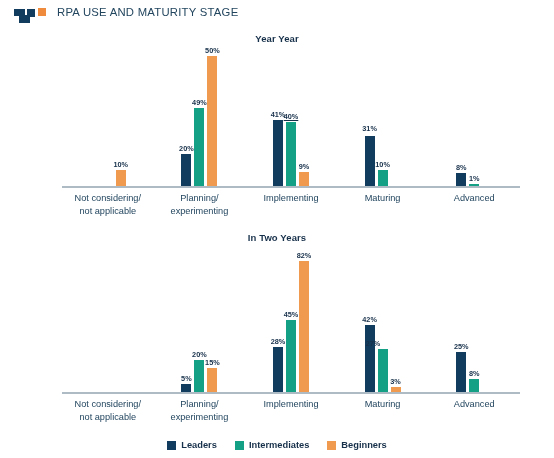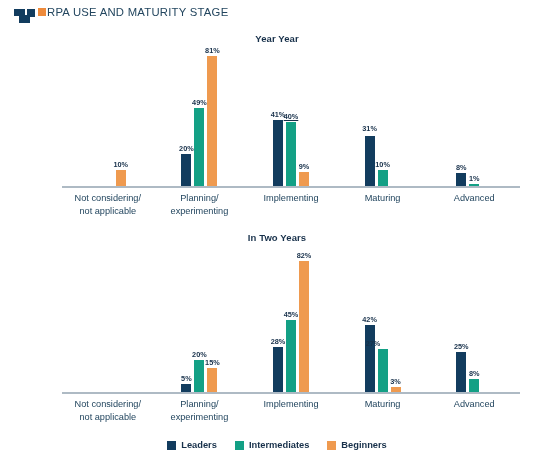--- a/index.html
+++ b/index.html
@@ -33,21 +33,21 @@
     background: #123c5e;
   }
   .logo-sq.a { left: 0px;  top: 3px;  width: 11px; height: 7px; }
   .logo-sq.b { left: 5px;  top: 9px;  width: 10px; height: 8px; }
   .logo-sq.c { left: 13px; top: 3px;  width: 8px;  height: 8px; }
   .logo-sq.d { left: 13px; top: 9px;  width: 3px;  height: 8px; }
   .logo-sq.orange { background: #ee8b3c; left: 24px; top: 2px; width: 8px; height: 8px; }
 
   .header-title {
     position: absolute;
-    left: 47px;
+    left: 57px;
     top: 6px;
     font-size: 11.3px;
     letter-spacing: 0.25px;
     color: #23465f;
     font-weight: 400;
     white-space: nowrap;
   }
 
   
   .panel {
@@ -147,21 +147,21 @@
       <div class="bar-label" style="left: 107.8px; top: 160px; width: 26px;">10%</div>
       <div class="cat-label" style="left: 52.8px; top: 192px; width: 110px;">
         <div>Not considering/</div>
         <div>not applicable</div>
       </div>
       <div class="bar leaders" title="Leaders — Planning/ experimenting: 20%" style="left: 181.4px; top: 154px; width: 10px; height: 32px; position: absolute;"></div>
       <div class="bar-label" style="left: 173.4px; top: 144px; width: 26px;">20%</div>
       <div class="bar intermediates" title="Intermediates — Planning/ experimenting: 49%" style="left: 194.4px; top: 107.6px; width: 10px; height: 78.4px; position: absolute;"></div>
       <div class="bar-label" style="left: 186.4px; top: 97.6px; width: 26px;">49%</div>
       <div class="bar beginners" title="Beginners — Planning/ experimenting: 81%" style="left: 207.4px; top: 56.4px; width: 10px; height: 129.6px; position: absolute;"></div>
-      <div class="bar-label" style="left: 199.4px; top: 46.4px; width: 26px;">81%</div>
+      <div class="bar-label" style="left: 199.4px; top: 46.4px; width: 26px;">50%</div>
       <div class="cat-label" style="left: 144.4px; top: 192px; width: 110px;">
         <div>Planning/</div>
         <div>experimenting</div>
       </div>
       <div class="bar leaders" title="Leaders — Implementing: 41%" style="left: 273px; top: 120.4px; width: 10px; height: 65.6px; position: absolute;"></div>
       <div class="bar-label" style="left: 265px; top: 110.4px; width: 26px;">41%</div>
       <div class="bar intermediates" title="Intermediates — Implementing: 40%" style="left: 286px; top: 122px; width: 10px; height: 64px; position: absolute;"></div>
       <div class="bar-label" style="left: 278px; top: 112px; width: 26px; text-decoration: underline;">40%</div>
       <div class="bar beginners" title="Beginners — Implementing: 9%" style="left: 299px; top: 171.6px; width: 10px; height: 14.4px; position: absolute;"></div>
       <div class="bar-label" style="left: 291px; top: 161.6px; width: 26px;">9%</div>

